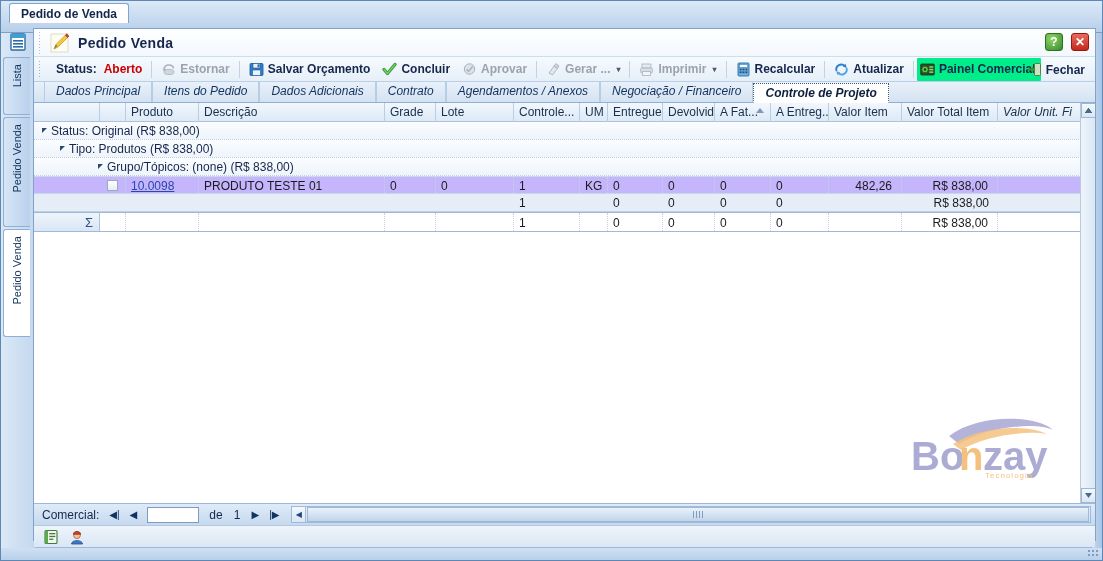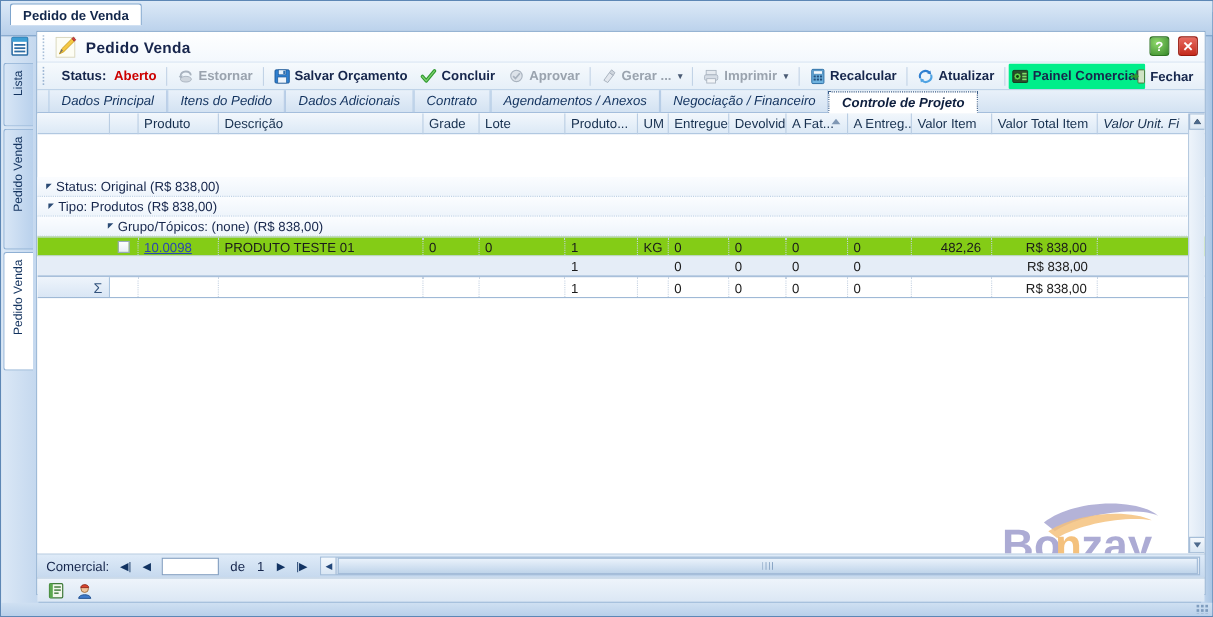--- a/index.html
+++ b/index.html
@@ -247,21 +247,21 @@
   }
   .gh.noborder { border-right: none; font-style: italic; }
   .sort-arrow {
     position: absolute; right: 6px; top: 5px;
     width: 0; height: 0;
     border-left: 4px solid transparent;
     border-right: 4px solid transparent;
     border-bottom: 5px solid #7f97b4;
   }
 
-  .grid-body { position: relative; background:#fff; height: 382px; margin-top: 39px; }
+  .grid-body { position: relative; background:#fff; height: 382px; }
 
   .grow {
     display: flex; height: 18px;
     font-size: 12px; color: #1b1b1b;
     align-items: center;
   }
   .group-row {
     background: linear-gradient(#fbfdff,#eef4fb);
     border-bottom: 1px dotted #b9cde3;
     padding-left: 6px;
@@ -272,21 +272,21 @@
   .gtri {
     display: inline-block;
     width: 0; height: 0;
     border-top: 5px solid #2a4a74;
     border-right: 5px solid transparent;
     margin-right: 4px;
     position: relative; top: -2px;
     cursor: pointer;
   }
   .data-row {
-    background: #84cc16;
+    background: #c4b5fd;
     border-top: 1px solid #c9d7e8;
     border-bottom: 1px solid #c9d7e8;
   }
   .sum-row {
     background: #e5edf7;
     border-bottom: 1px solid #bdd0e5;
   }
   .foot-row {
     background: #ffffff;
     border-top: 1px solid #9fb9d6;
@@ -614,40 +614,40 @@
 
     <div class="gridwrap">
 
       <div class="grid-head">
         <div class="gh" style="width:66px"></div>
         <div class="gh" style="width:26px"></div>
         <div class="gh" style="width:73px">Produto</div>
         <div class="gh" style="width:186px">Descrição</div>
         <div class="gh" style="width:51px">Grade</div>
         <div class="gh" style="width:78px">Lote</div>
-        <div class="gh" style="width:66px">Produto...</div>
+        <div class="gh" style="width:66px">Controle...</div>
         <div class="gh" style="width:28px">UM</div>
         <div class="gh" style="width:55px">Entregues</div>
         <div class="gh" style="width:52px">Devolvid..</div>
         <div class="gh" style="width:56px">
           <span>A Fat...</span>
           <span class="sort-arrow"></span>
         </div>
         <div class="gh" style="width:58px">A Entreg..</div>
         <div class="gh" style="width:73px">Valor Item</div>
         <div class="gh" style="width:96px">Valor Total Item</div>
         <div class="gh noborder" style="width:80px">Valor Unit. Fi</div>
       </div>
 
       <div class="grid-body">
 
         <div class="group-row" style="padding-left:8px">
           <span class="gtri"></span><span>Status: Original (R$  838,00)</span>
         </div>
-        <div class="group-row" style="padding-left:10px">
+        <div class="group-row" style="padding-left:26px">
           <span class="gtri"></span><span>Tipo: Produtos (R$  838,00)</span>
         </div>
         <div class="group-row" style="padding-left:64px">
           <span class="gtri"></span><span>Grupo/Tópicos: (none) (R$  838,00)</span>
         </div>
 
         <div class="grow data-row">
           <div class="gc nb" style="width:66px"></div>
           <div class="gc" style="width:26px">
             <span class="cellcheck"></span>

